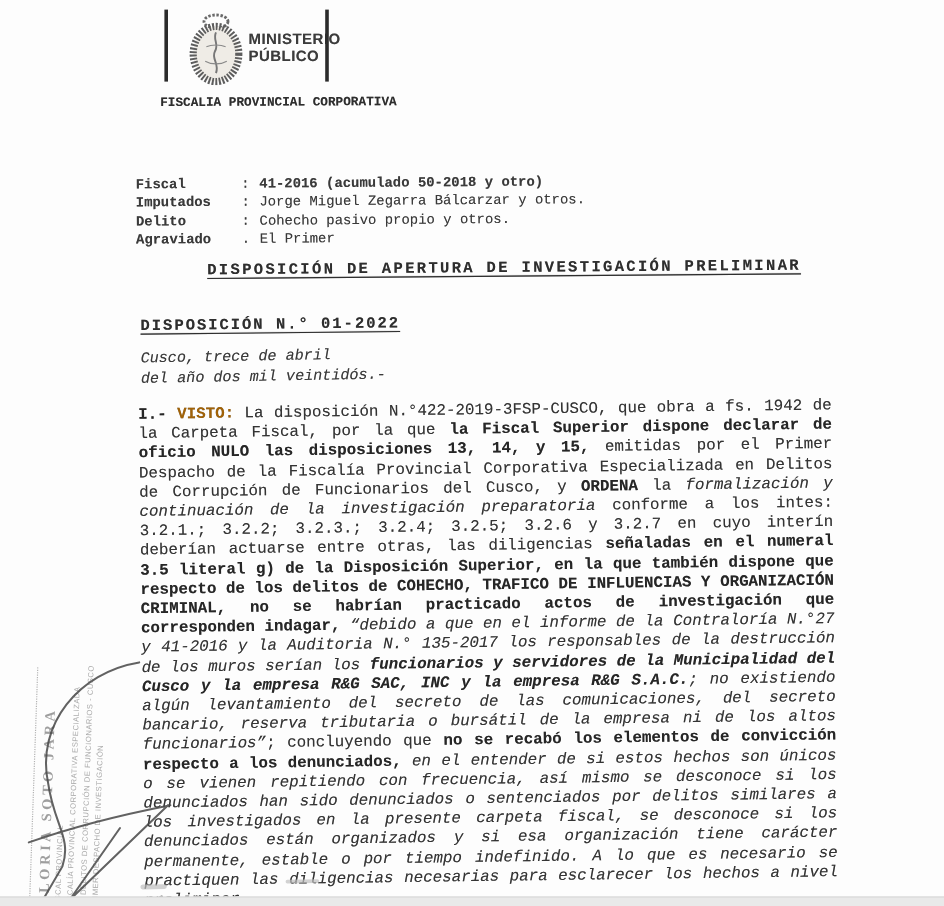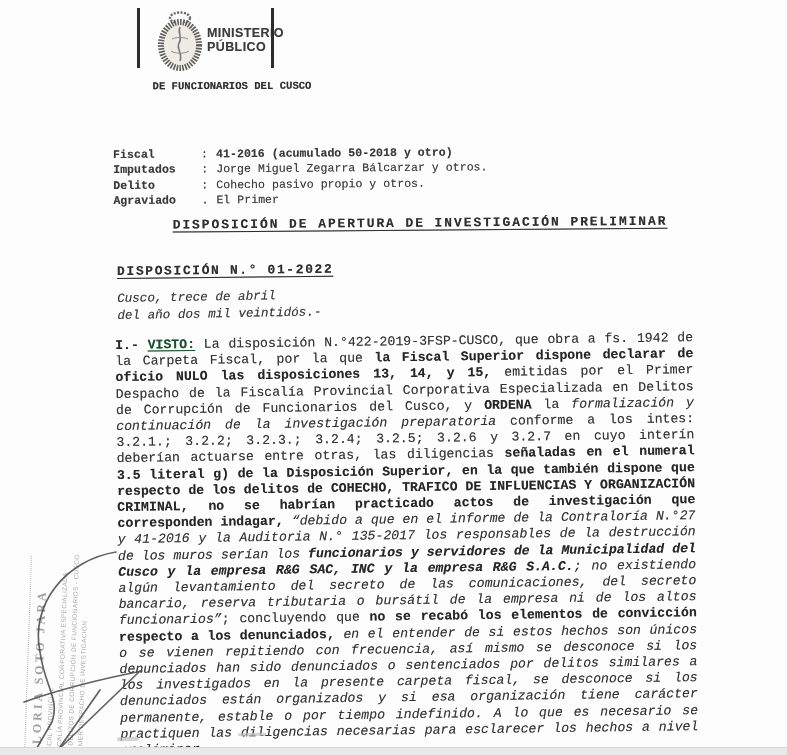--- a/index.html
+++ b/index.html
@@ -37,21 +37,21 @@
   .dateline{position:absolute;left:117px;top:291px;font-style:italic;font-size:12.6px;
             line-height:16.6px;transform:rotate(-1deg);transform-origin:left top;}
 
   
   .body-text{position:absolute;left:115px;top:338px;width:578px;text-align:justify;
              font-size:13.2px;line-height:16.2px;transform:rotate(-.78deg);
              transform-origin:left top;color:#343434;}
   .run-n{} .run-b{font-weight:bold;color:#262626;}
   .run-i{font-style:italic;}
   .run-bi{font-weight:bold;font-style:italic;color:#262626;}
-  .run-bu{font-weight:bold;text-decoration:underline;text-underline-offset:2px;color:#14532d;}
+  .run-bu{font-weight:bold;text-underline-offset:2px;color:#a16207;}
 
   
   .stamp{position:absolute;left:24px;top:756px;width:200px;height:82px;
          transform:rotate(-88deg);transform-origin:0 0;
          border-top:1.5px dotted #adadad;padding-top:3px;opacity:.92;}
   .stamp-name{font-family:"Liberation Serif",serif;font-weight:600;font-size:12px;
               letter-spacing:3px;color:#979797;line-height:16px;white-space:nowrap;}
   .stamp-sub div{font-family:"Liberation Sans",sans-serif;font-size:6.4px;letter-spacing:.4px;
                  color:#a6a6a6;line-height:10.4px;white-space:nowrap;}
 
@@ -77,21 +77,21 @@
       <path d="M15 42 C 20 45 28 45 33 42" fill="none" stroke="#8a8a8a" stroke-width="1"></path>
     </svg>
   </div>
   <div class="ministry smudge">
     <div>MINISTERIO</div>
     <div>PÚBLICO</div>
   </div>
   <div class="logo-bar bar-right"></div>
 
   <div class="letterhead smudge">
-      <div>DE FUNCIONARIOS DEL CUSCO</div>
+      <div>FISCALIA PROVINCIAL CORPORATIVA</div>
     </div>
 
   <div class="case-info smudge">
       <div class="case-row">
         <span class="case-label">Fiscal</span>
         <span class="case-sep">:</span>
         <span class="case-value val-bold">41-2016 (acumulado 50-2018 y otro)</span>
       </div>
       <div class="case-row">
         <span class="case-label">Imputados</span>

